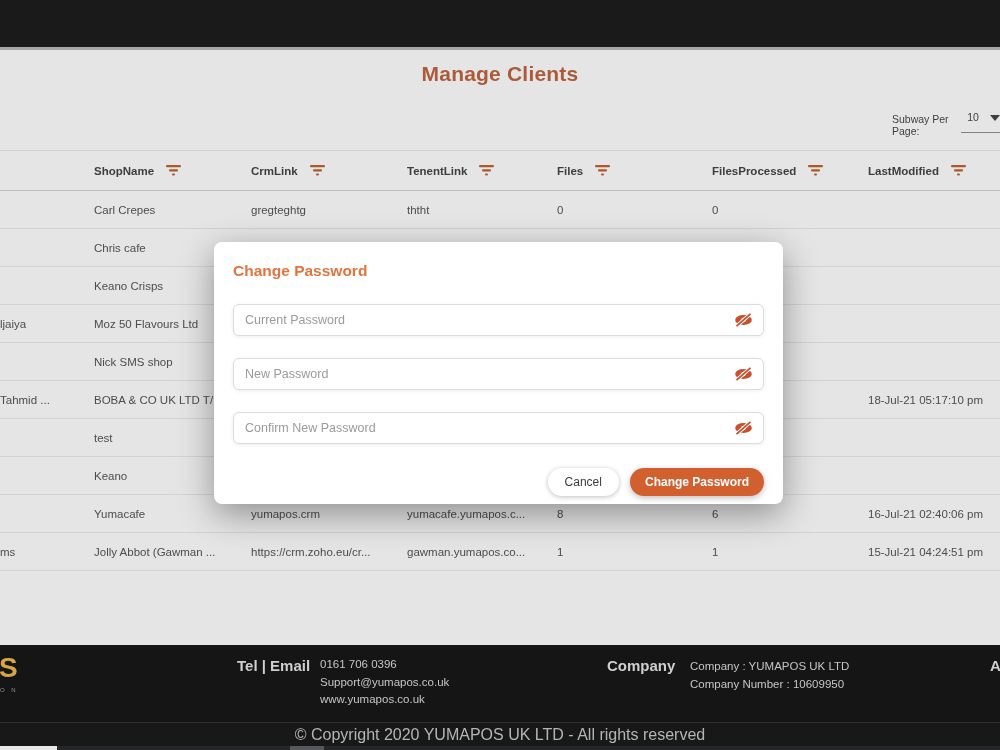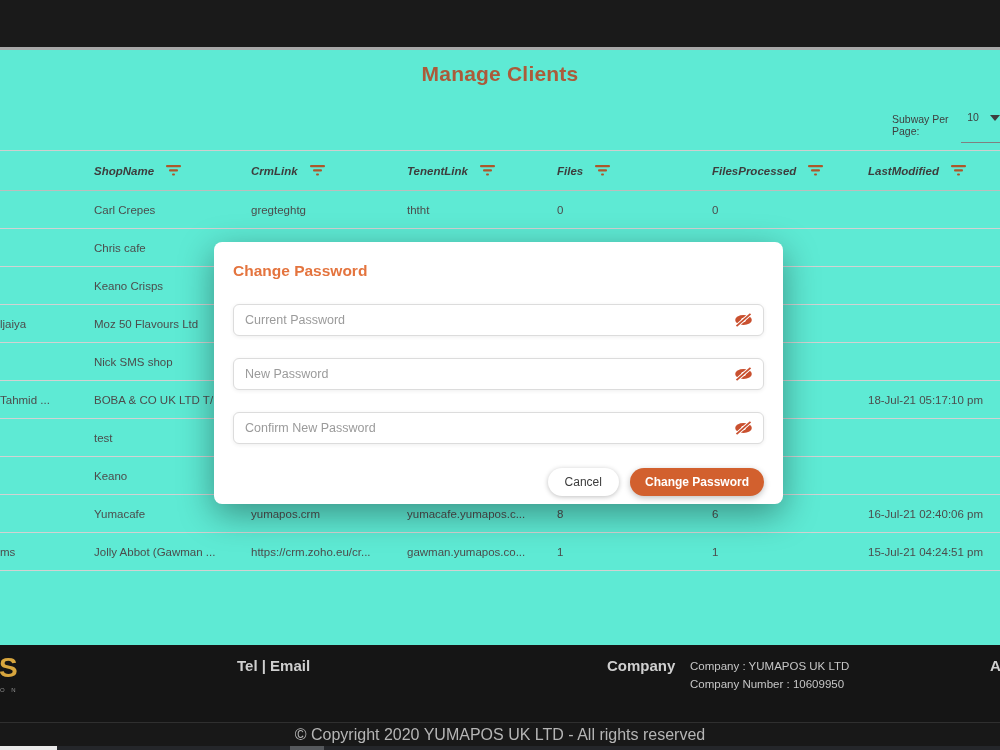--- a/index.html
+++ b/index.html
@@ -1,40 +1,40 @@
 <!DOCTYPE html>
 <html><head>
 <meta charset="utf-8">
 <style>
   html,body{margin:0;padding:0;}
   .viewport{
     position:relative; width:1000px; height:750px; overflow:hidden;
-    background:#5eead4; font-family:"Liberation Sans", sans-serif;
+    background:#e5e5e5; font-family:"Liberation Sans", sans-serif;
     -webkit-font-smoothing:antialiased;
   }
   
   .topbar{position:absolute;top:0;left:0;width:1000px;height:47px;background:#1a1a1a;}
   .topbar-divider{position:absolute;top:47px;left:0;width:1000px;height:3px;background:#a8a8a8;}
   
   .page-title{position:absolute;top:62px;left:0;width:1000px;text-align:center;
     font-size:21px;font-weight:bold;color:#ab5b3a;letter-spacing:.2px;}
   
   .ipp{position:absolute;top:111px;left:892px;display:flex;align-items:flex-start;gap:9px;}
   .ipp-label{font-size:10.5px;color:#3e3e3e;padding-top:2px;}
   .ipp-box{width:56px;border-bottom:1px solid #808080;display:flex;justify-content:space-between;
-    align-items:center;padding-bottom:19px;}
+    align-items:center;padding-bottom:9px;}
   .ipp-value{font-size:10.5px;color:#3e3e3e;padding-left:6px;}
   .ipp-arrow{width:0;height:0;border-left:5px solid transparent;border-right:5px solid transparent;
     border-top:6px solid #3e3e3e;margin-top:2px;}
   
   .table{position:absolute;top:150px;left:0;width:1000px;}
   .tr,.thead{display:grid;grid-template-columns:94px 157px 156px 150px 155px 156px 1fr;align-items:center;}
   .thead{height:39px;border-top:1px solid #cfcfcf;border-bottom:1px solid #bdbdbd;}
   .tr{height:37px;border-bottom:1px solid #d2d2d2;}
-  .th{display:flex;align-items:center;gap:12px;font-size:11.5px;font-weight:bold;color:#3d3d3d;font-style:italic;}
+  .th{display:flex;align-items:center;gap:12px;font-size:11.5px;font-weight:bold;color:#3d3d3d;}
   .td{font-size:11.5px;color:#4c4c4c;white-space:nowrap;overflow:hidden;}
   .filter-icon{flex:none;cursor:pointer;}
   .filter-icon rect{fill:#ad572a;}
   
   .footer{position:absolute;top:645px;left:0;width:1000px;height:77px;background:#151515;}
   .logo-s{position:absolute;left:-1px;top:7px;font-size:28px;font-weight:bold;color:#d8a63e;}
   .logo-tag{position:absolute;left:0px;top:42px;font-size:6px;letter-spacing:2.5px;color:#8f8f8f;}
   .f-heading{position:absolute;font-size:15px;font-weight:bold;color:#cfcfcf;text-align:right;}
   .f-tel{left:237px;top:12px;}
   .f-company{left:607px;top:12px;}
@@ -228,20 +228,25 @@
       <div class="td">1</div>
       <div class="td">1</div>
       <div class="td">15-Jul-21 04:24:51 pm</div>
     </div>
   </div>
 
   <div class="footer">
     <span class="logo-s">S</span>
     <span class="logo-tag">O N</span>
     <span class="f-heading f-tel">Tel | Email</span>
+    <div class="f-lines f-contact">
+      <div>0161 706 0396</div>
+      <div>Support@yumapos.co.uk</div>
+      <div>www.yumapos.co.uk</div>
+    </div>
     <span class="f-heading f-company">Company</span>
     <div class="f-lines f-comp">
       <div>Company : YUMAPOS UK LTD</div>
       <div>Company Number : 10609950</div>
     </div>
     <span class="f-heading f-address">A</span>
   </div>
   <div class="copyright">
     <span>© Copyright 2020 YUMAPOS UK LTD - All rights reserved</span>
   </div>

